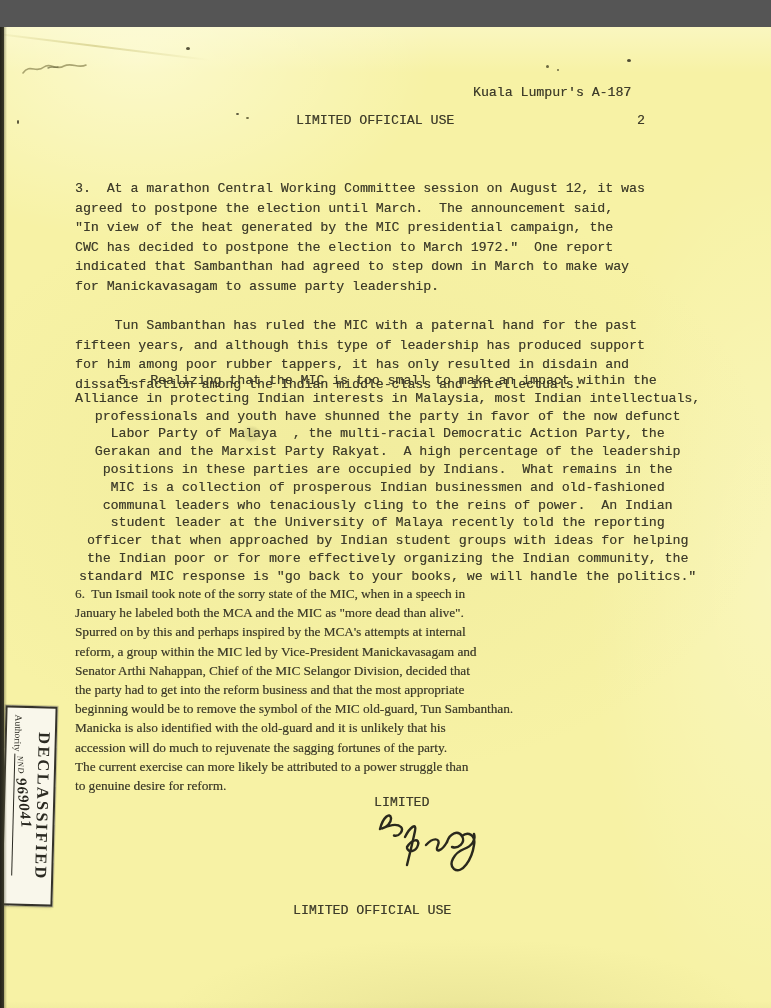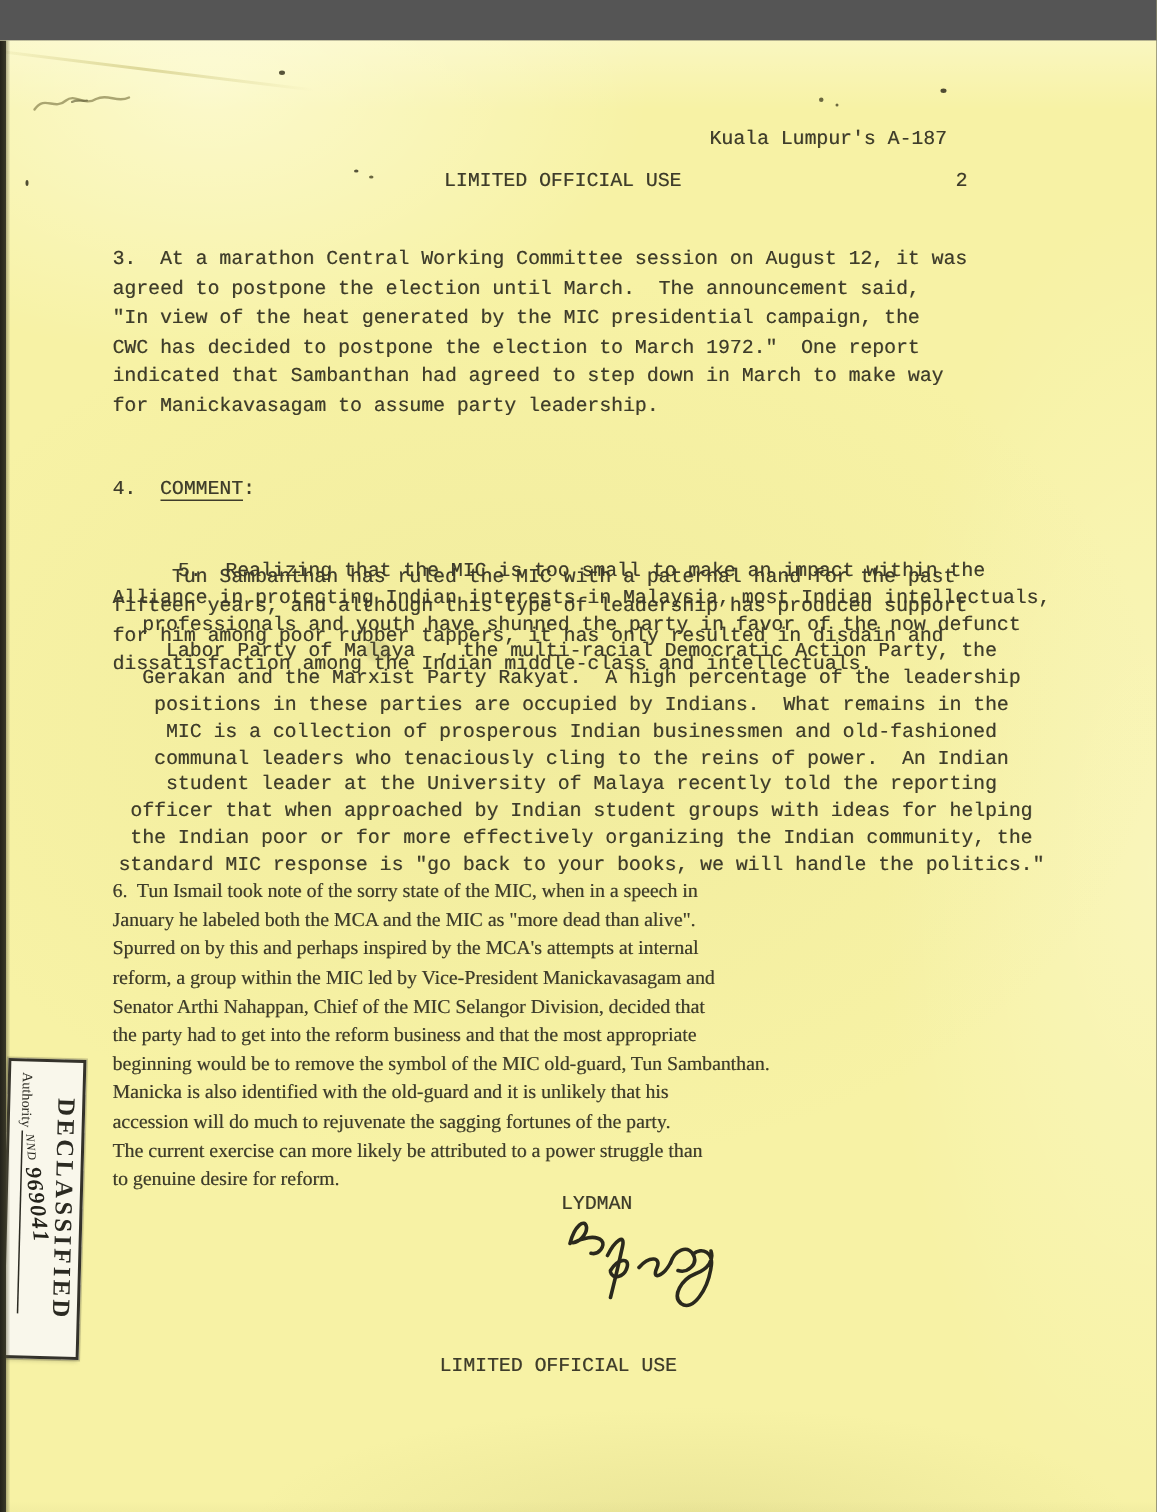--- a/index.html
+++ b/index.html
@@ -81,29 +81,28 @@
   <div class="speck" style="left:557px;top:42px;width:2px;height:2px;background:#6b6840"></div>
   <div class="speck" style="left:627px;top:32px;width:4px;height:3px;background:#4f4c33"></div>
   <div class="speck" style="left:236px;top:86px;width:3px;height:2px;background:#57543a"></div>
   <div class="speck" style="left:246px;top:90px;width:3px;height:2px;background:#6b6840"></div>
   <div class="speck" style="left:17px;top:93px;width:2px;height:4px;background:#4f4c33"></div>
 
   <div class="type" style="left:473px;top:56px;">Kuala Lumpur's A-187</div>
   <div class="type" style="left:296px;top:84px;">LIMITED OFFICIAL USE</div>
   <div class="type" style="left:637px;top:84px;">2</div>
 
-  <div class="type para" id="p3" style="top:136px;">3.  At a marathon Central Working Committee session on August 12, it was
+  <div class="type para" id="p3" style="top:152px;">3.  At a marathon Central Working Committee session on August 12, it was
 agreed to postpone the election until March.  The announcement said,
 "In view of the heat generated by the MIC presidential campaign, the
 CWC has decided to postpone the election to March 1972."  One report
 indicated that Sambanthan had agreed to step down in March to make way
 for Manickavasagam to assume party leadership.</div>
 
   <div class="type para" id="p4" style="top:250px;">
-    <div><span>4.  </span><span class="u">COMMENT</span><span>:</span></div>
     <div>     Tun Sambanthan has ruled the MIC with a paternal hand for the past
 fifteen years, and although this type of leadership has produced support
 for him among poor rubber tappers, it has only resulted in disdain and
 dissatisfaction among the Indian middle-class and intellectuals.</div>
   </div>
 
   <div class="type para" id="p5" style="top:345px;text-align:center;">5.  Realizing that the MIC is too small to make an impact within the
 Alliance in protecting Indian interests in Malaysia, most Indian intellectuals,
 professionals and youth have shunned the party in favor of the now defunct
 Labor Party of Malaya  , the multi-racial Democratic Action Party, the
@@ -122,21 +121,21 @@
 Spurred on by this and perhaps inspired by the MCA's attempts at internal
 reform, a group within the MIC led by Vice-President Manickavasagam and
 Senator Arthi Nahappan, Chief of the MIC Selangor Division, decided that
 the party had to get into the reform business and that the most appropriate
 beginning would be to remove the symbol of the MIC old-guard, Tun Sambanthan.
 Manicka is also identified with the old-guard and it is unlikely that his
 accession will do much to rejuvenate the sagging fortunes of the party.
 The current exercise can more likely be attributed to a power struggle than
 to genuine desire for reform.</div>
 
-  <div class="type sig-typed">LYDMAN</div>
+  <div class="type sig-typed">LIMITED</div>
   <svg class="sig-svg" width="130" height="80" viewBox="0 0 130 80">
     <g fill="none" stroke="#191812" stroke-width="2.4" stroke-linecap="round" stroke-linejoin="round" opacity="0.92">
       <path d="M30,22 C33,10 40,5 41,11 C41.5,16 36,21 32,21.5 C38,18.5 47,16 51,20 C54,23.5 49,30 44,28.5"></path>
       <path d="M55,30 C60,20 67,15 65,24 C62,38 59,50 57,58"></path>
       <path d="M57,40 C62,32 70,31 68,38 C66,45 58,46 57,41"></path>
       <path d="M76,38 C83,30 91,31 88,38 C84,47 92,44 97,35"></path>
       <path d="M97,35 C100,26 108,23 112,29 C116,36 108,42 102,40"></path>
       <path d="M112,29 C118,24 126,28 124,38 C122,52 112,68 104,62 C98,57 104,46 114,42 C122,39 126,33 124,27"></path>
     </g>
   </svg>

